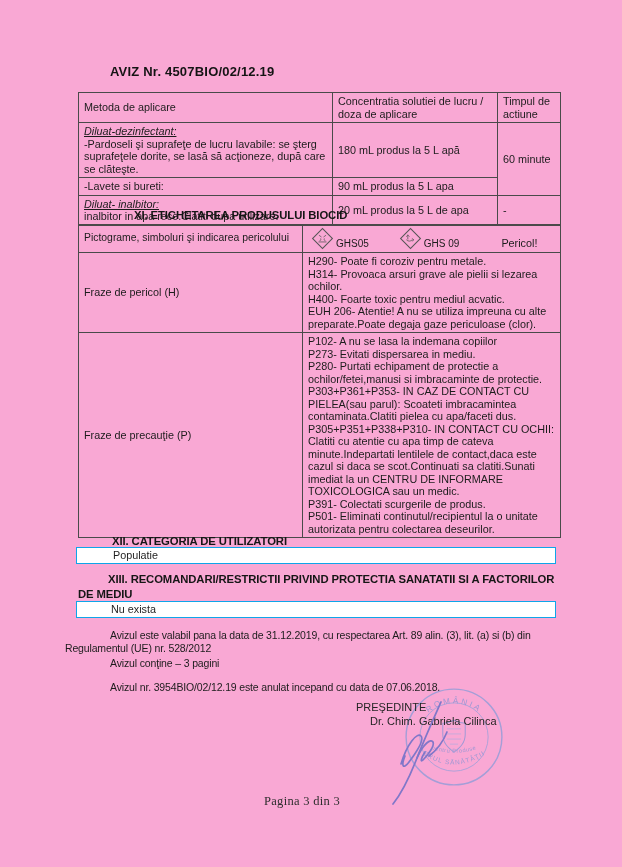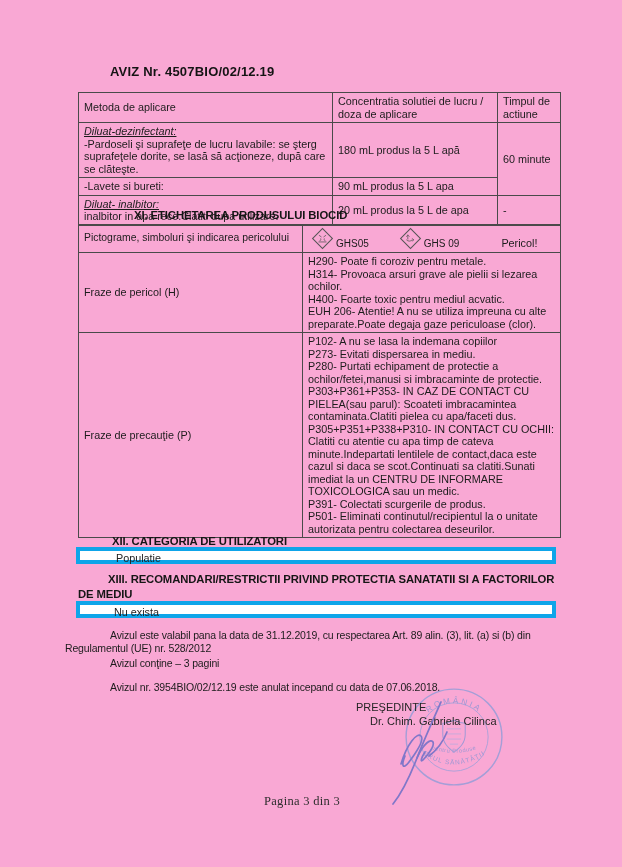--- a/index.html
+++ b/index.html
@@ -13,21 +13,21 @@
 
   table { border-collapse:collapse; table-layout:fixed; font-size:10.8px; line-height:1.16; color:#1c1c1c; }
   td { border:1px solid #4a4a4a; padding:2px 4px 2px 5px; vertical-align:top; text-align:left; }
   .vmid { vertical-align:middle; }
   .tcenter { text-align:left; }
   .cat { font-style:italic; text-decoration:underline; }
   .nowrap { white-space:nowrap; }
 
   .h-sec { font-weight:bold; font-size:11.3px; color:#161616; letter-spacing:-0.1px; }
   .valuebox {
-    border:4px solid #0ea5e9; width:480px; height:17px; box-sizing:border-box;
+    border:1px solid #0ea5e9; width:480px; height:17px; box-sizing:border-box;
     font-size:10.8px; padding:1px 0 0 36px; background:#fff;
   }
 
   .pictorow { display:flex; align-items:flex-end; padding:1px 0 1px 6px; }
   .ghs { display:flex; align-items:flex-end; gap:2px; }
   .ghs-label { font-size:10px; line-height:1; padding-bottom:1px; }
   .signal { font-size:10.8px; line-height:1; padding-bottom:1px; margin-left:42px; }
   .g2 { margin-left:30px; }
 
   .phrase { margin:0; }

